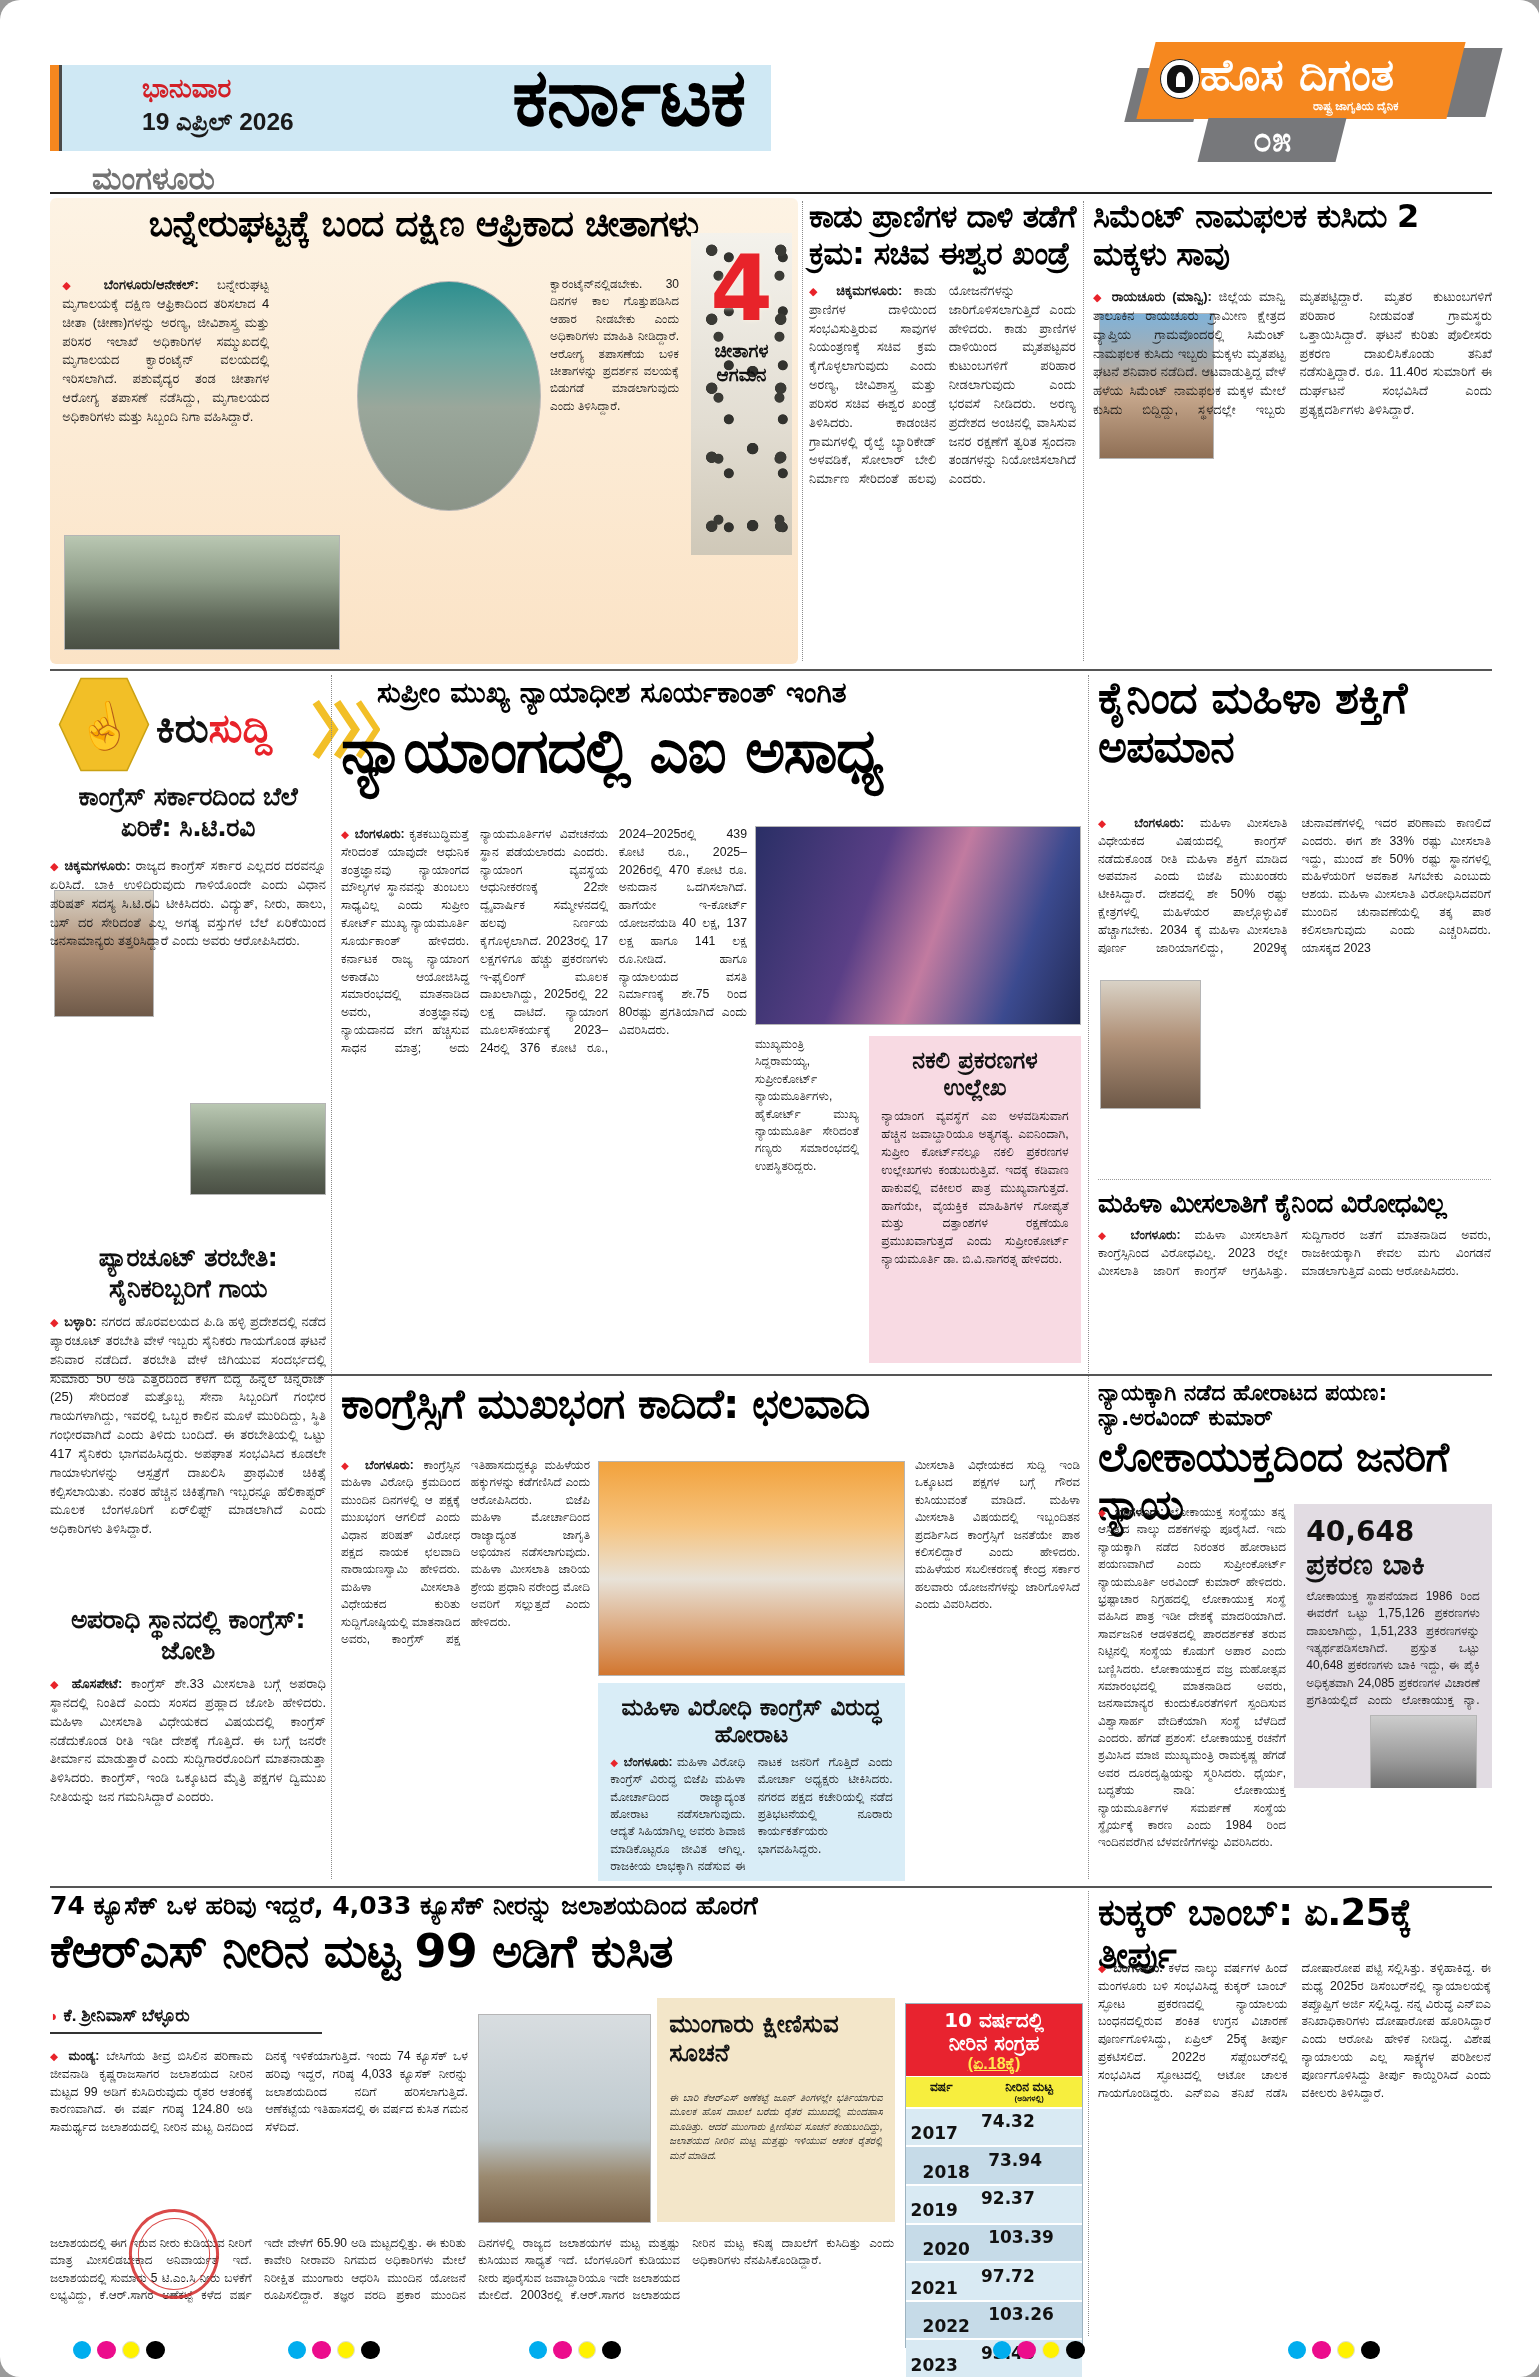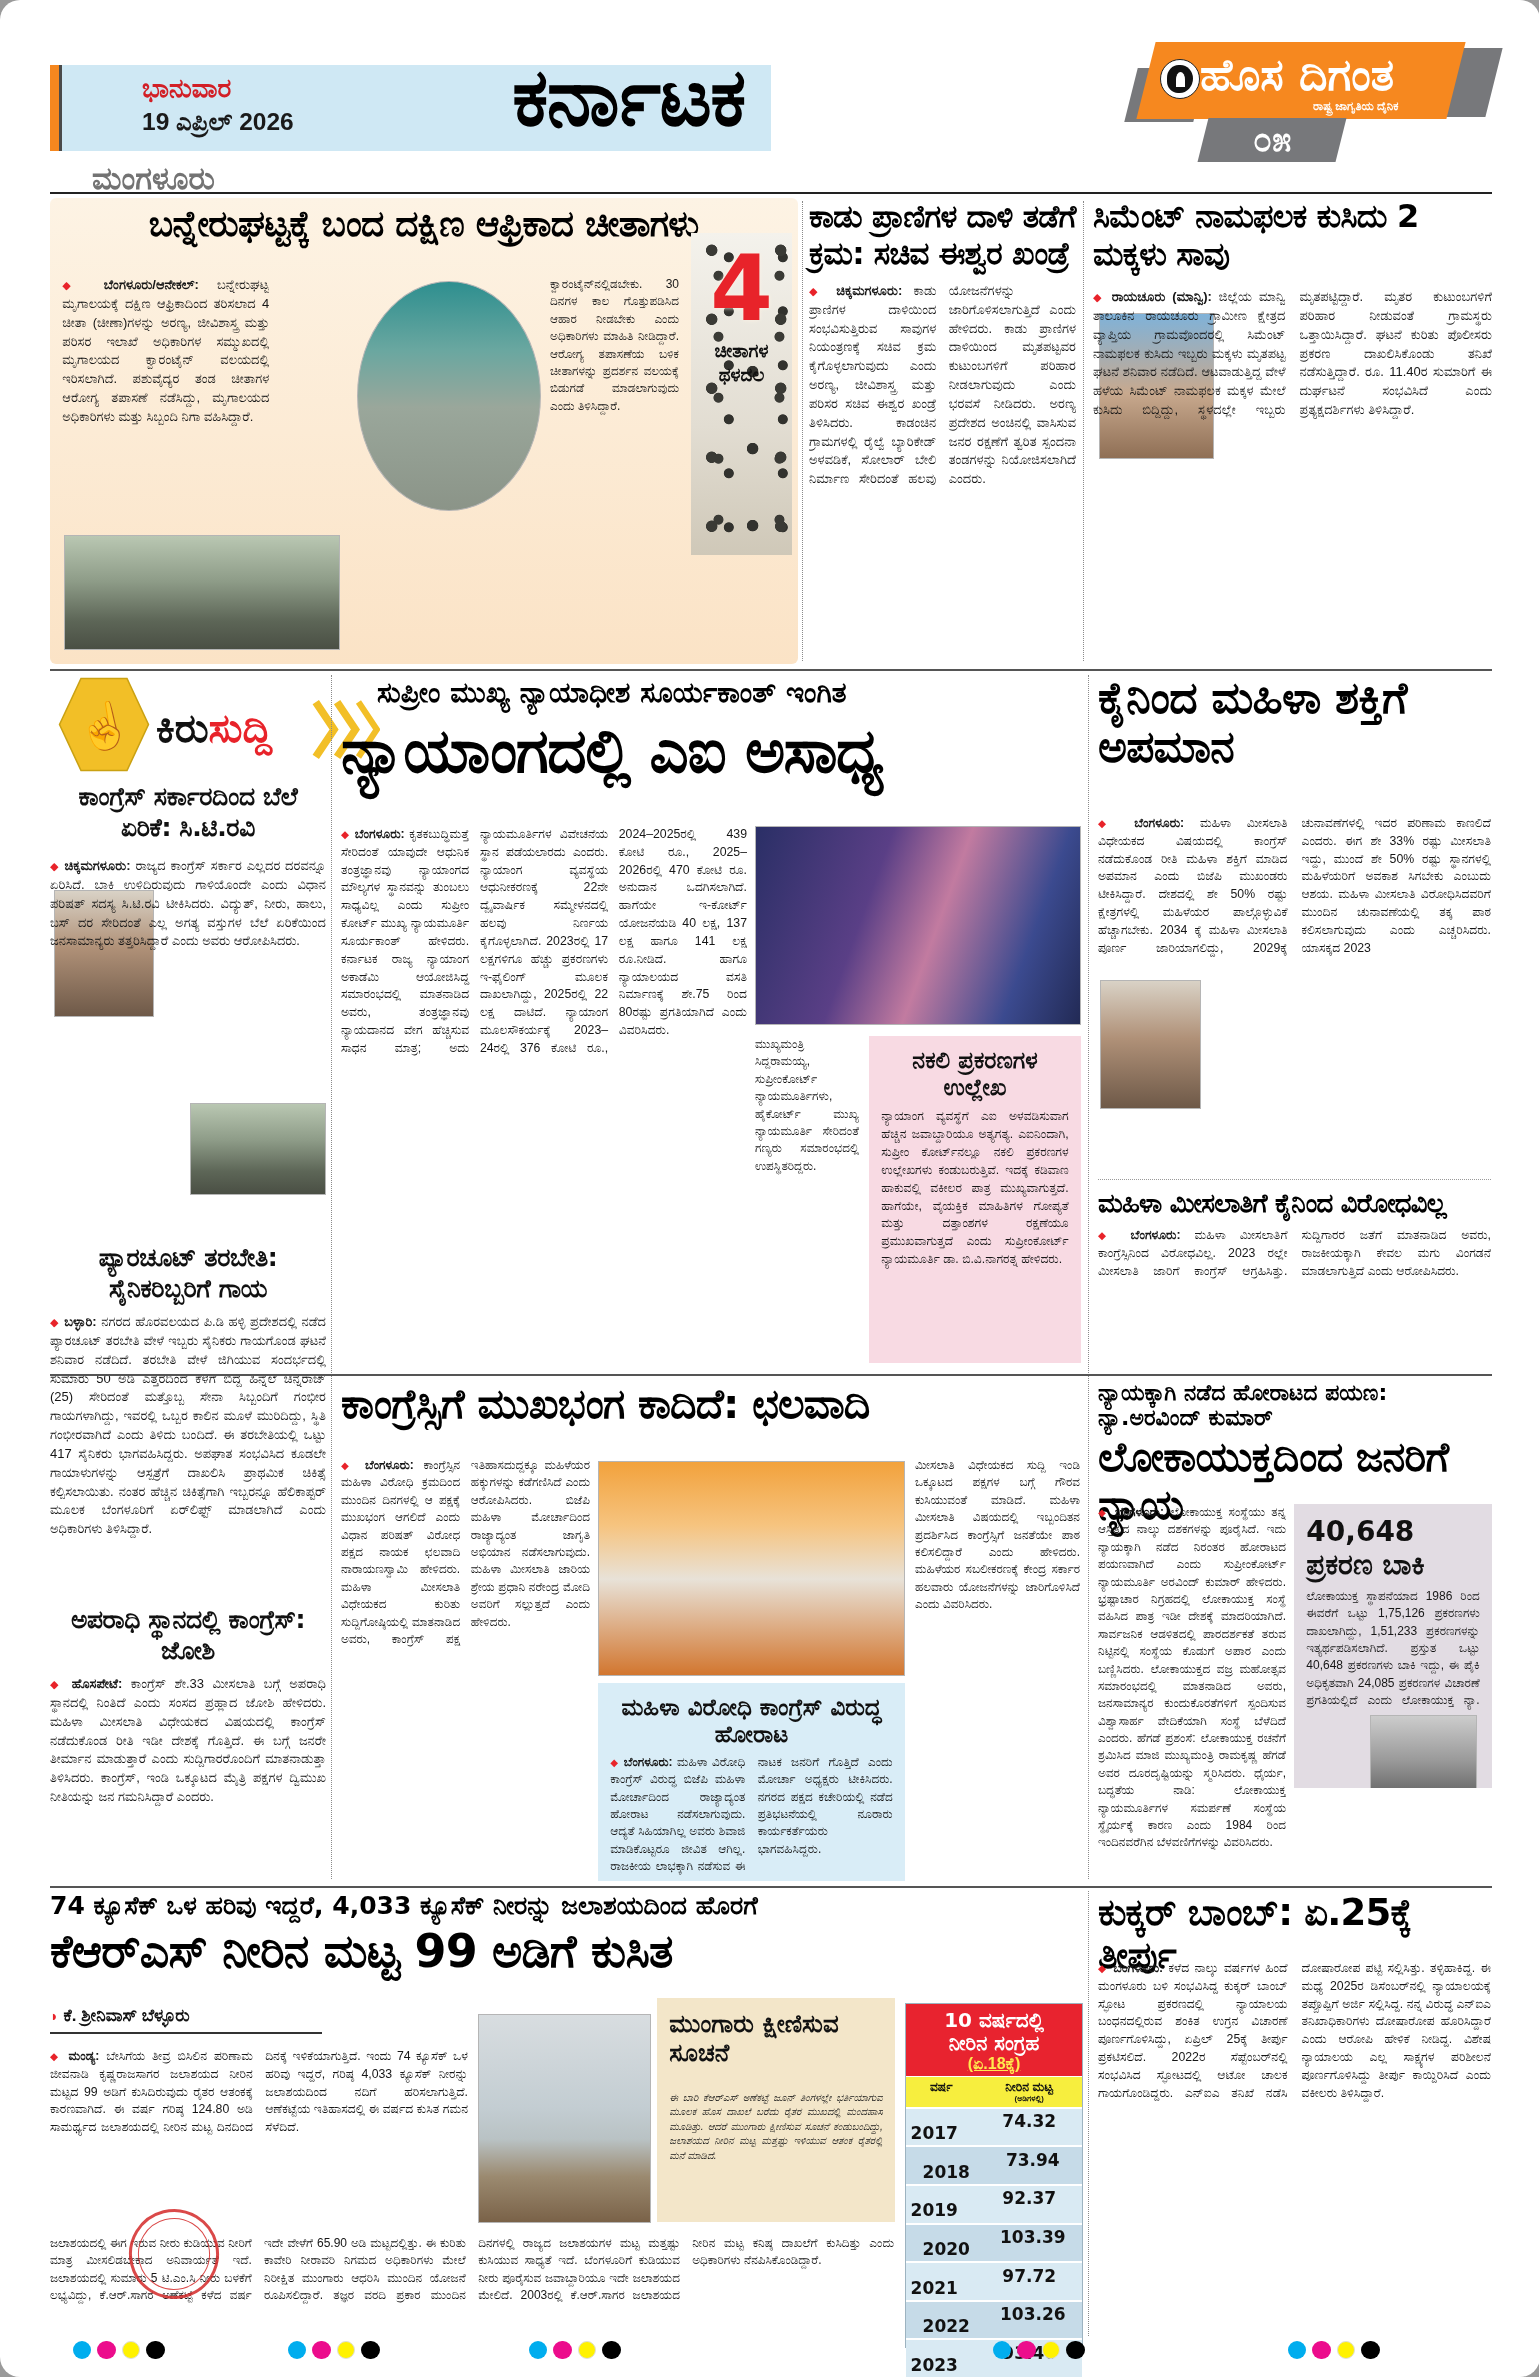--- a/index.html
+++ b/index.html
@@ -80,21 +80,21 @@
   .wtable-head .t { font-family:"DejaVu Sans", sans-serif; font-size:20px; font-weight:900; line-height:1.15; }
   .wtable-head .s { font-size:16px; font-weight:bold; color:#ffe94d;text-decoration:underline; }
   .wtable-cols { display:flex; background:#f7ee3e; border-top:1.5px solid #fff; }
   .wtable-cols div { font-size:12.3px; font-weight:900; text-align:center; padding:3.1px 1.5px; }
   .wtable-cols .c1 { width:40%; }
   .wtable-cols .c2 { width:60%; }
   .wtable-cols .sub { display:block; font-size:7.7px; font-weight:bold; }
   .wrow { display:flex; border-top:2.3px solid #fff; }
   .wrow div { font-family:"DejaVu Sans", sans-serif; font-size:17px; font-weight:900; padding:2.3px 4.6px; }
   .wrow .c1 { width:40%;margin-top:12px; }
-  .wrow .c2 { width:60%;text-align:center; }
+  .wrow .c2 { width:60%; }
   .wrow.odd { background:#d9eaf3; }
   .wrow.even { background:#c6dbe8;padding-left:12px; }
 
   
   .stamp { position:absolute; left:129px; top:2209px; width:90px; height:90px; border:3.8px solid #d42a2a; border-radius:50%; transform:rotate(-14deg); opacity:0.85; }
   .stamp .inner { position:absolute; left:6.1px; top:6.1px; right:6.1px; bottom:6.1px; border:1.5px solid #d42a2a; border-radius:50%; }
   .dots { position:absolute; display:flex; gap:6.1px; }
   .dot { width:18.4px; height:18.4px; border-radius:50%; }
   .byline { font-size:17px; font-weight:bold; }
   .byline-rule { border-bottom:2.3px solid #333; padding-bottom:6.1px; }
@@ -132,21 +132,21 @@
     <div class="body-txt colL">
       <span class="dm">◆</span>
       <b>ಬೆಂಗಳೂರು/ಆನೇಕಲ್:</b>
       <span>ಬನ್ನೇರುಘಟ್ಟ ಮೃಗಾಲಯಕ್ಕೆ ದಕ್ಷಿಣ ಆಫ್ರಿಕಾದಿಂದ ತರಿಸಲಾದ 4 ಚೀತಾ (ಚೀಣಾ)ಗಳನ್ನು ಅರಣ್ಯ, ಜೀವಿಶಾಸ್ತ್ರ ಮತ್ತು ಪರಿಸರ ಇಲಾಖೆ ಅಧಿಕಾರಿಗಳ ಸಮ್ಮುಖದಲ್ಲಿ ಮೃಗಾಲಯದ ಕ್ವಾರಂಟೈನ್ ವಲಯದಲ್ಲಿ ಇರಿಸಲಾಗಿದೆ. ಪಶುವೈದ್ಯರ ತಂಡ ಚೀತಾಗಳ ಆರೋಗ್ಯ ತಪಾಸಣೆ ನಡೆಸಿದ್ದು, ಮೃಗಾಲಯದ ಅಧಿಕಾರಿಗಳು ಮತ್ತು ಸಿಬ್ಬಂದಿ ನಿಗಾ ವಹಿಸಿದ್ದಾರೆ.</span>
     </div>
     <div class="photo ph-enclosure" style="left:307px; top:83px; width:184px; height:230px;"></div>
     <div class="body-txt colM">ಕ್ವಾರಂಟೈನ್‌ನಲ್ಲಿಡಬೇಕು. 30 ದಿನಗಳ ಕಾಲ ಗೊತ್ತುಪಡಿಸಿದ ಆಹಾರ ನೀಡಬೇಕು ಎಂದು ಅಧಿಕಾರಿಗಳು ಮಾಹಿತಿ ನೀಡಿದ್ದಾರೆ. ಆರೋಗ್ಯ ತಪಾಸಣೆಯ ಬಳಿಕ ಚೀತಾಗಳನ್ನು ಪ್ರದರ್ಶನ ವಲಯಕ್ಕೆ ಬಿಡುಗಡೆ ಮಾಡಲಾಗುವುದು ಎಂದು ತಿಳಿಸಿದ್ದಾರೆ.</div>
     <div class="photo ph-cheetah" style="left:641px; top:35px; width:101px; height:322px; border:none; background-color:#efede6;"></div>
     <div class="stat" style="left:641px; top:46px; width:101px; background:rgba(253,243,228,0.0);">
       <div class="num" style="text-shadow:0 0 4.6px #fdf3e4;">4</div>
-      <div class="lbl">ಚೀತಾಗಳ ಥಳದಲ</div>
+      <div class="lbl">ಚೀತಾಗಳ ಆಗಮನ</div>
     </div>
     <div class="photo ph-group" style="left:14px; top:337px; width:276px; height:115px;"></div>
   </div>
 
   <div style="position:absolute; left:809px; top:198px; width:267px; height:468px;">
     <div class="headline" style="font-size:31px; line-height:1.18;">ಕಾಡು ಪ್ರಾಣಿಗಳ ದಾಳಿ ತಡೆಗೆ ಕ್ರಮ: ಸಚಿವ ಈಶ್ವರ ಖಂಡ್ರೆ</div>
     <div class="body-txt" style="margin-top:10.7px; height:368px; column-count:2; column-gap:12.3px;">
       <span class="dm">◆</span>
       <b>ಚಿಕ್ಕಮಗಳೂರು:</b>
       <span>ಕಾಡು ಪ್ರಾಣಿಗಳ ದಾಳಿಯಿಂದ ಸಂಭವಿಸುತ್ತಿರುವ ಸಾವುಗಳ ನಿಯಂತ್ರಣಕ್ಕೆ ಸಚಿವ ಕ್ರಮ ಕೈಗೊಳ್ಳಲಾಗುವುದು ಎಂದು ಅರಣ್ಯ, ಜೀವಿಶಾಸ್ತ್ರ ಮತ್ತು ಪರಿಸರ ಸಚಿವ ಈಶ್ವರ ಖಂಡ್ರೆ ತಿಳಿಸಿದರು. ಕಾಡಂಚಿನ ಗ್ರಾಮಗಳಲ್ಲಿ ರೈಲ್ವೆ ಬ್ಯಾರಿಕೇಡ್ ಅಳವಡಿಕೆ, ಸೋಲಾರ್ ಬೇಲಿ ನಿರ್ಮಾಣ ಸೇರಿದಂತೆ ಹಲವು ಯೋಜನೆಗಳನ್ನು ಜಾರಿಗೊಳಿಸಲಾಗುತ್ತಿದೆ ಎಂದು ಹೇಳಿದರು. ಕಾಡು ಪ್ರಾಣಿಗಳ ದಾಳಿಯಿಂದ ಮೃತಪಟ್ಟವರ ಕುಟುಂಬಗಳಿಗೆ ಪರಿಹಾರ ನೀಡಲಾಗುವುದು ಎಂದು ಭರವಸೆ ನೀಡಿದರು. ಅರಣ್ಯ ಪ್ರದೇಶದ ಅಂಚಿನಲ್ಲಿ ವಾಸಿಸುವ ಜನರ ರಕ್ಷಣೆಗೆ ತ್ವರಿತ ಸ್ಪಂದನಾ ತಂಡಗಳನ್ನು ನಿಯೋಜಿಸಲಾಗಿದೆ ಎಂದರು.</span>

